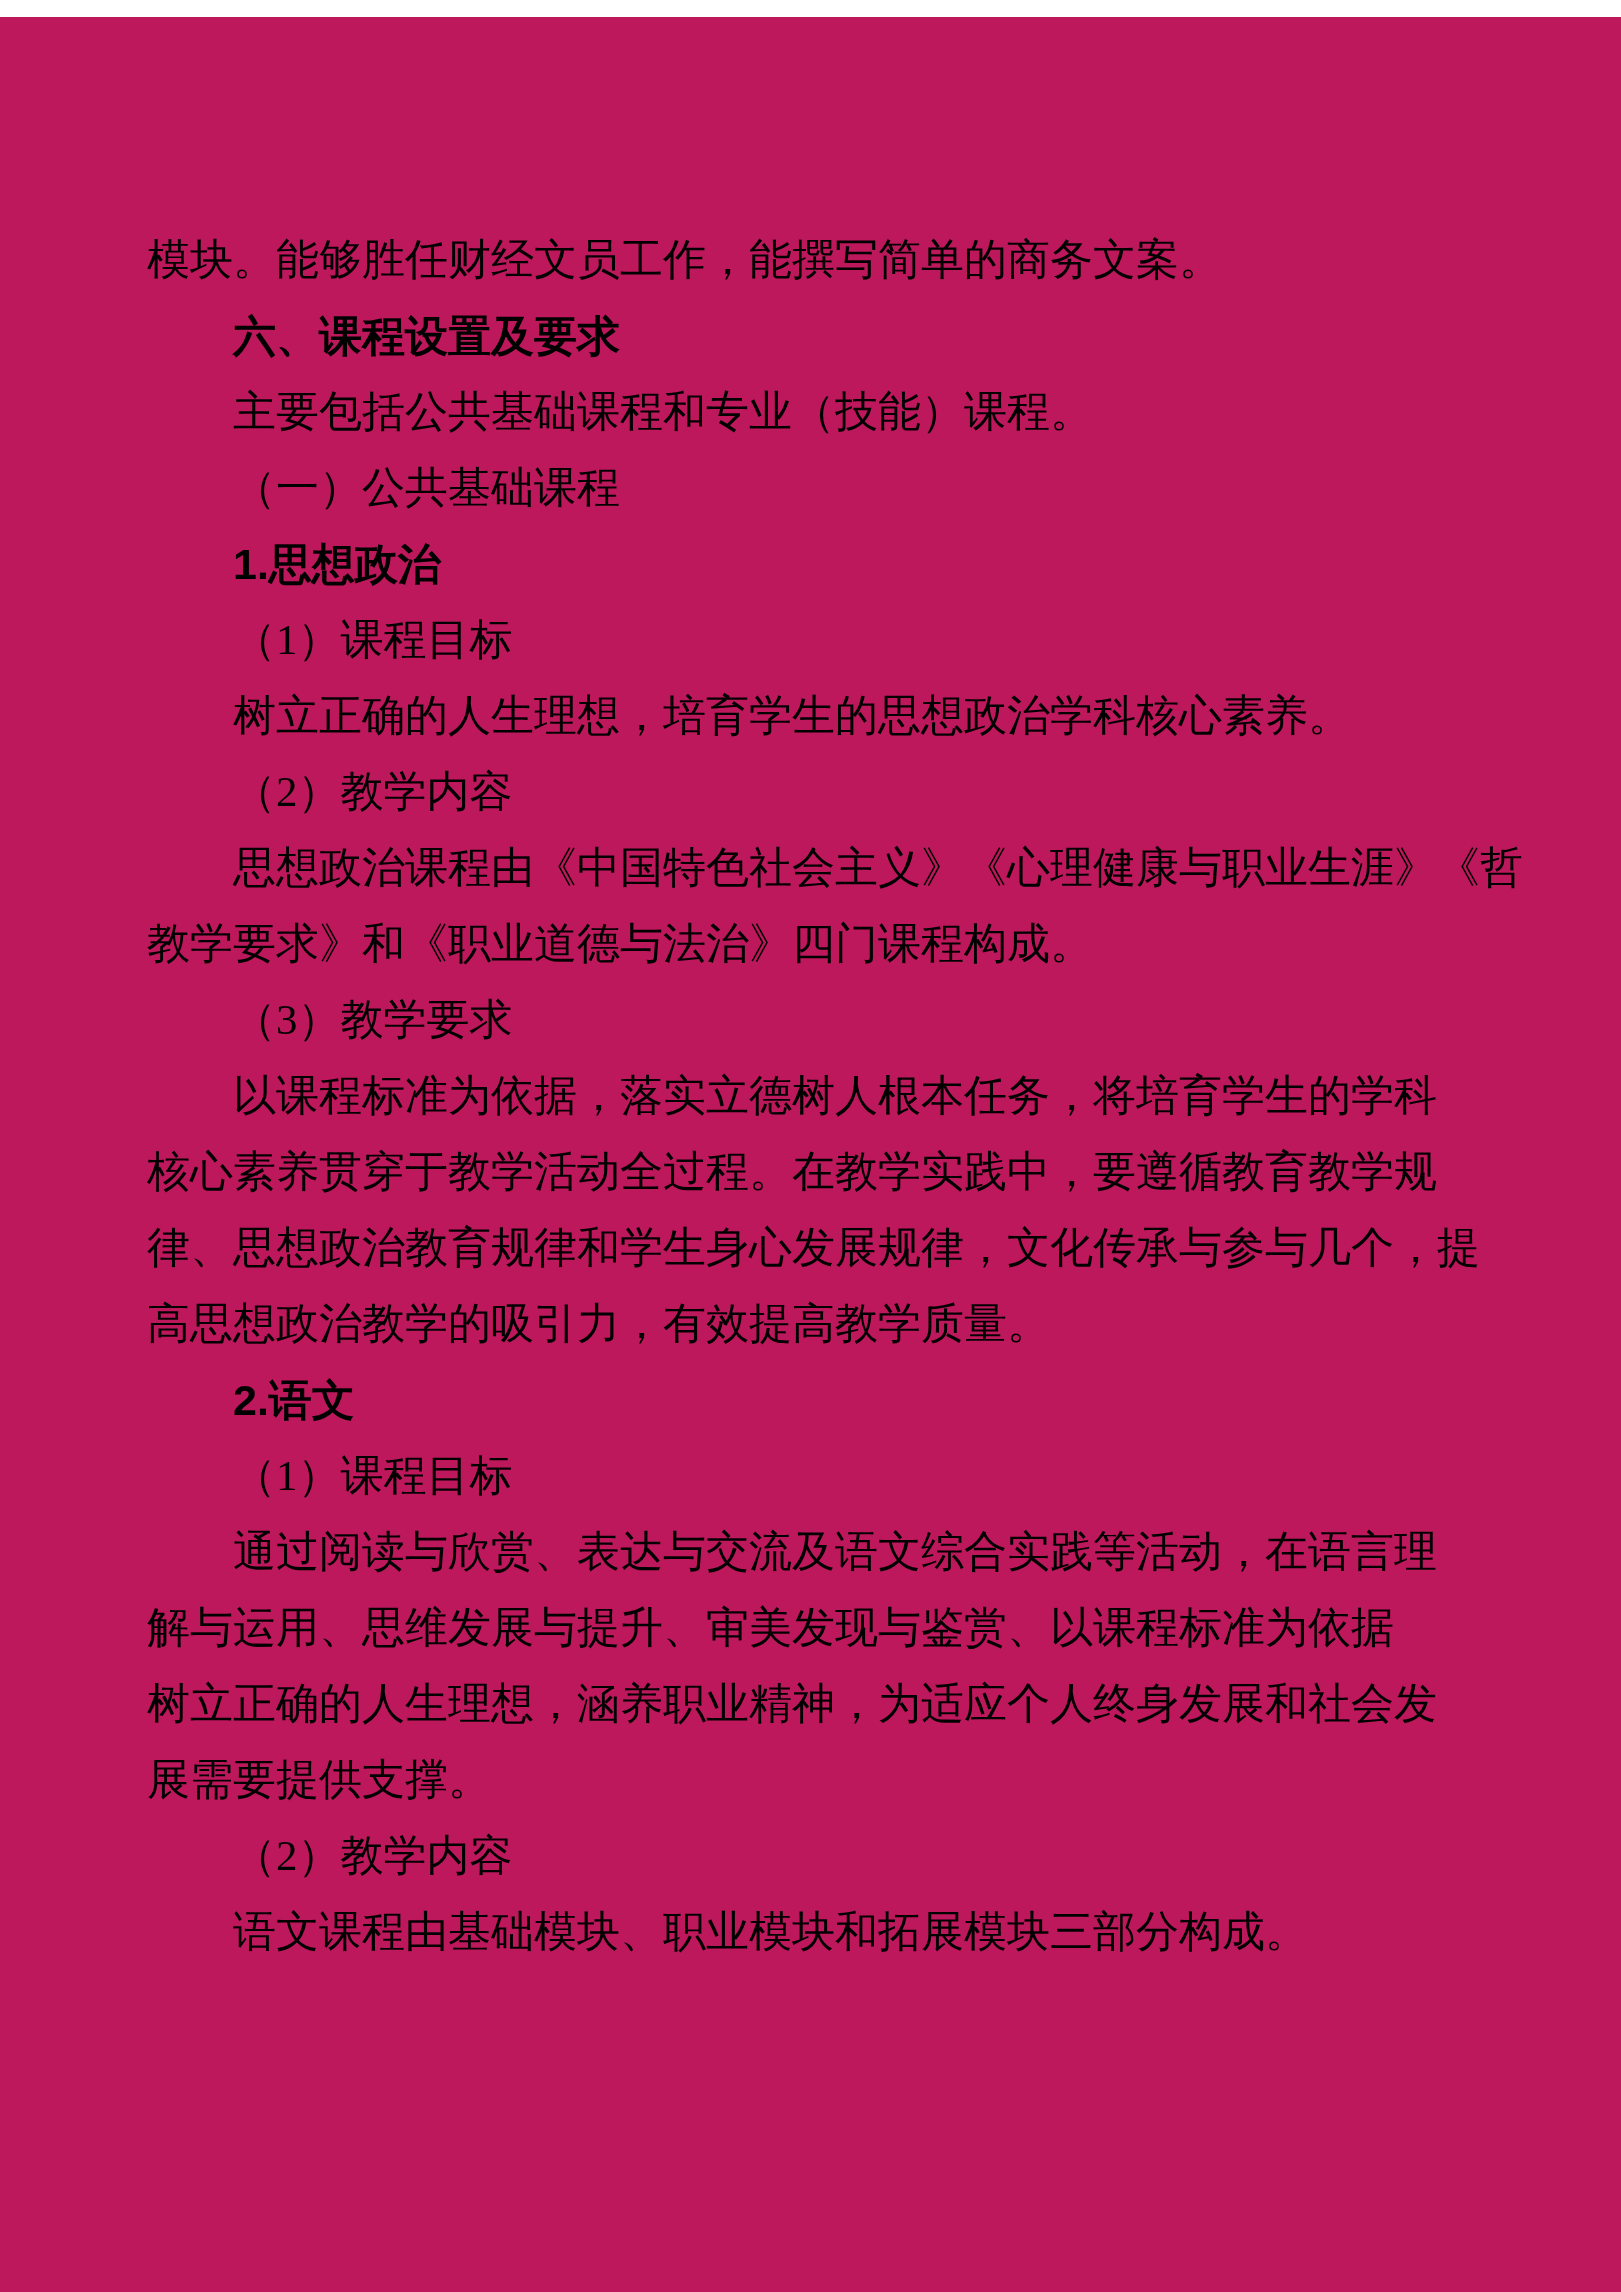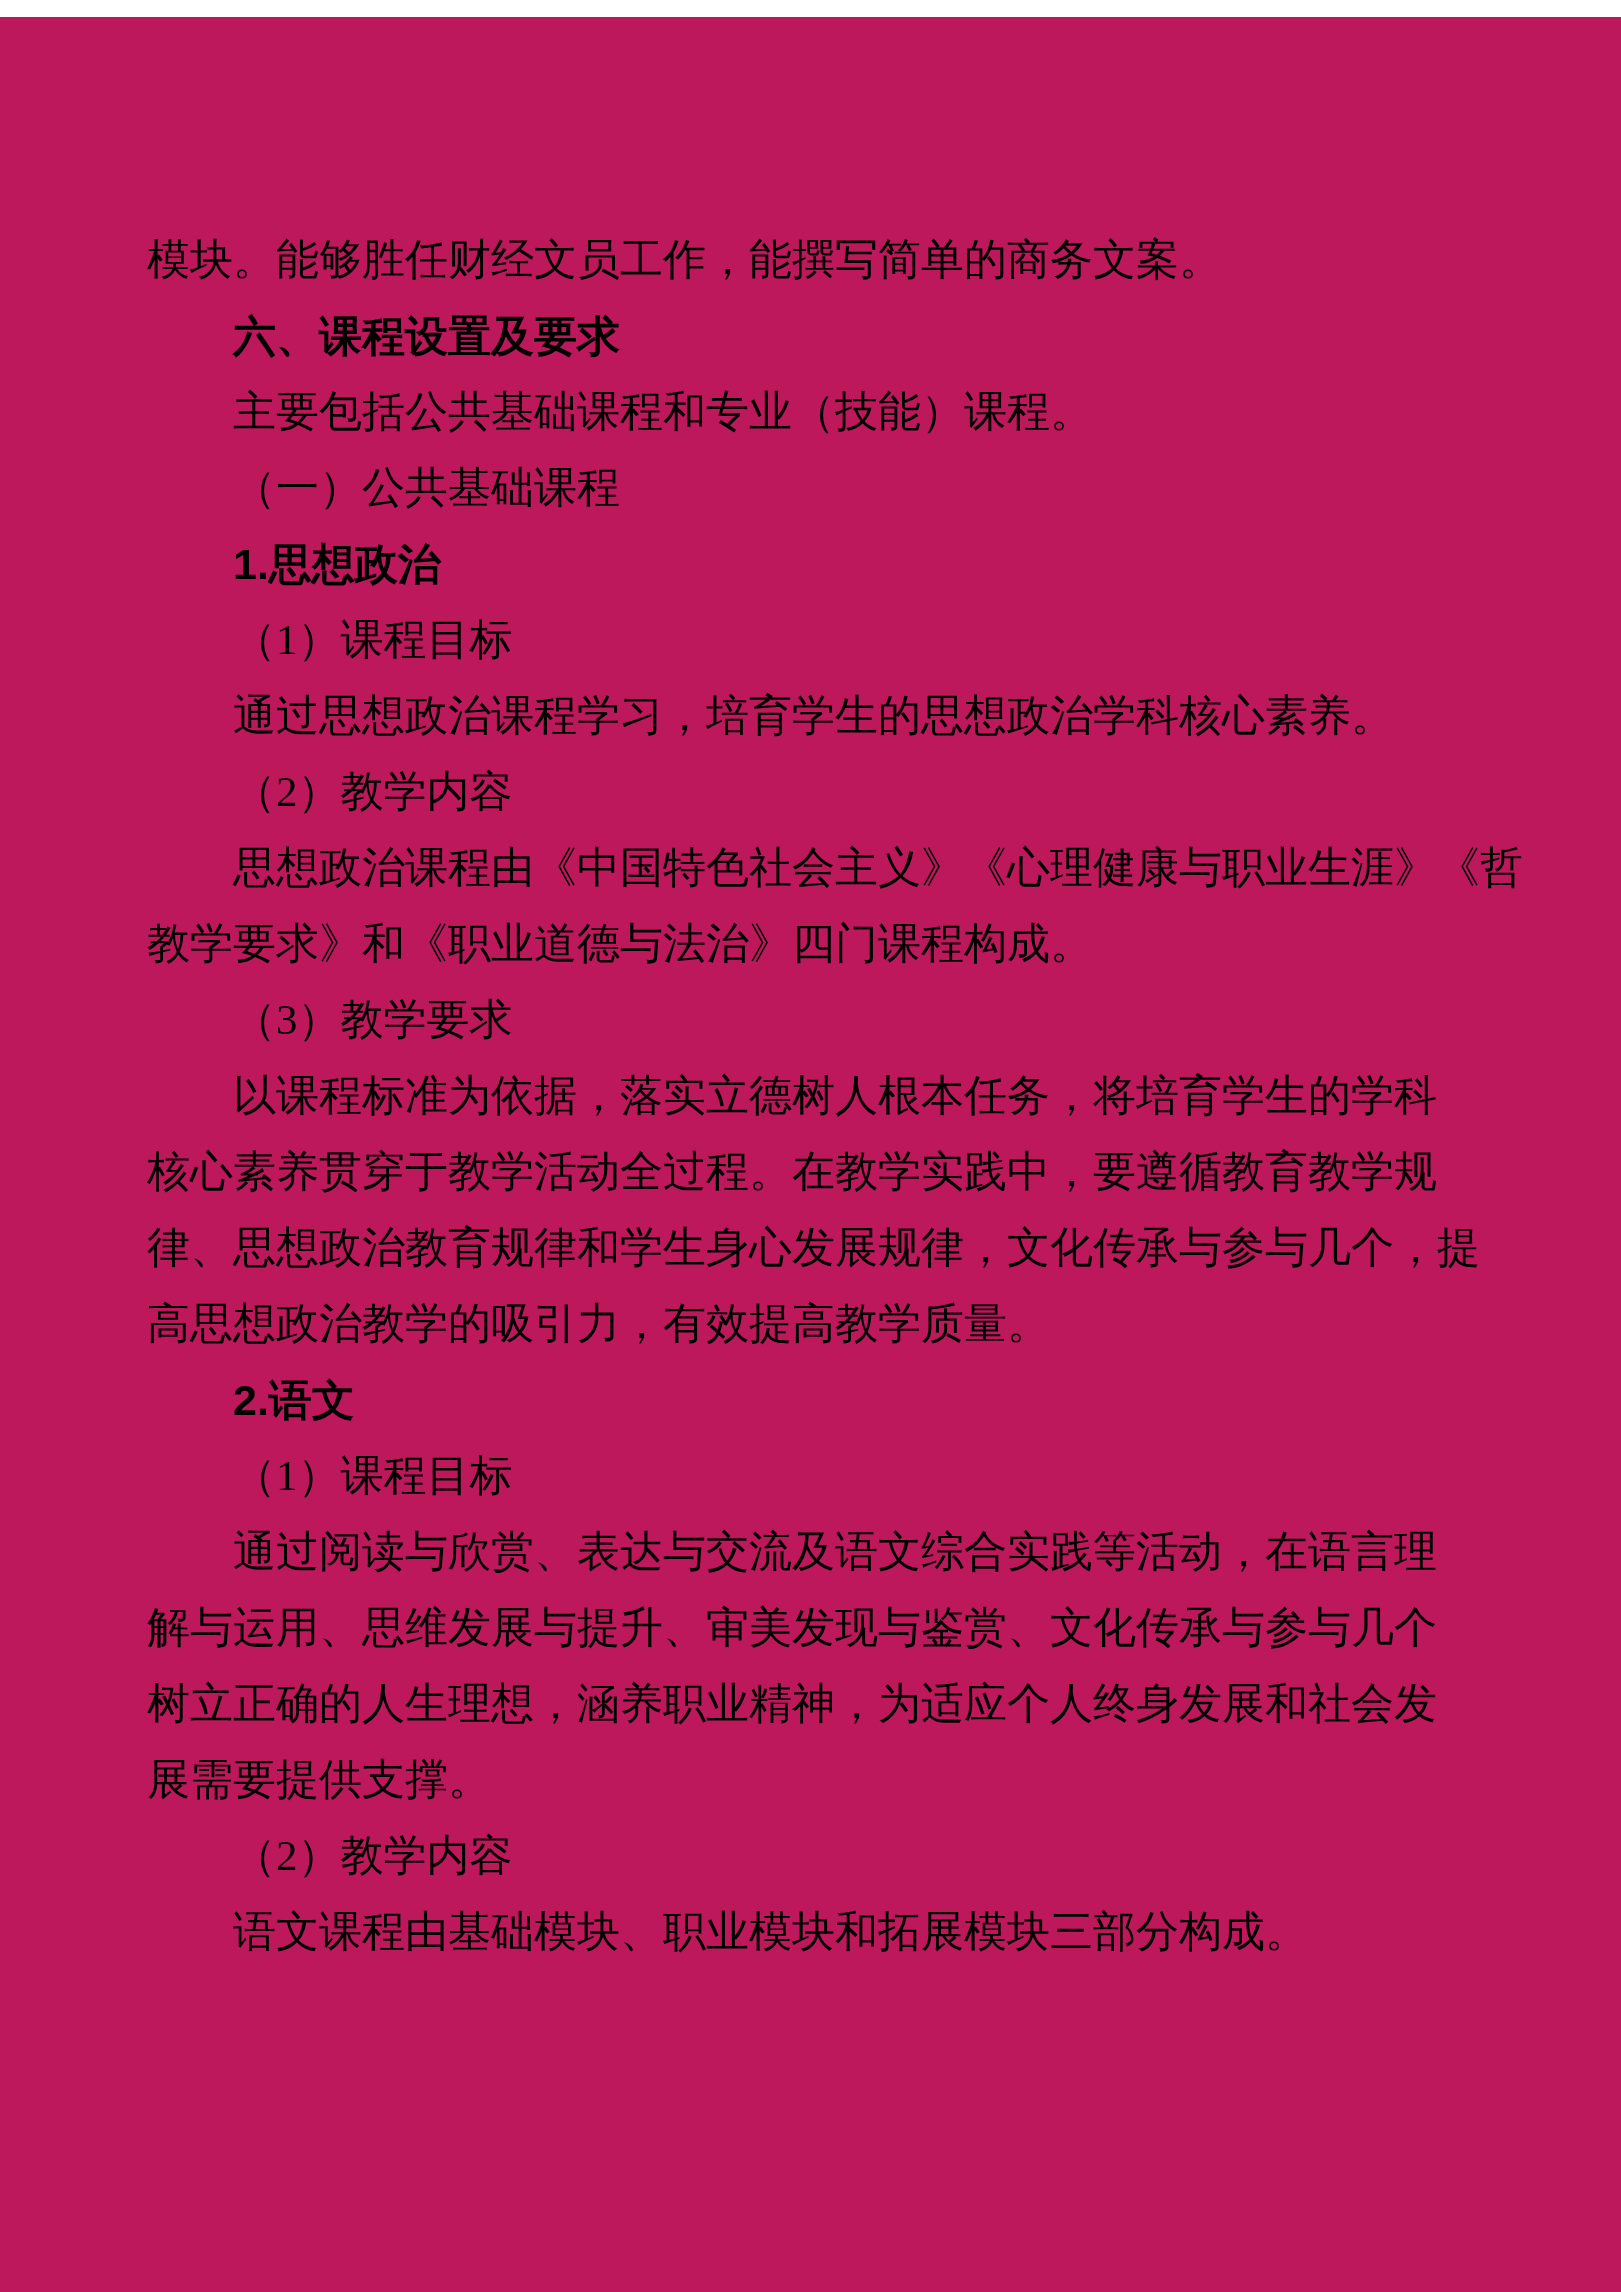--- a/index.html
+++ b/index.html
@@ -49,32 +49,32 @@
 <body>
 
 <div class="page">
   <div class="text-block" id="text-block">
       <div class="line">模块。能够胜任财经文员工作，能撰写简单的商务文案。</div>
       <div class="line indent heading">六、课程设置及要求</div>
       <div class="line indent">主要包括公共基础课程和专业（技能）课程。</div>
       <div class="line indent">（一）公共基础课程</div>
       <div class="line indent heading">1.思想政治</div>
       <div class="line indent">（1）课程目标</div>
-      <div class="line indent">通过思想政治课程学习，培育学生的思想政治学科核心素养。</div>
+      <div class="line indent">树立正确的人生理想，培育学生的思想政治学科核心素养。</div>
       <div class="line indent">（2）教学内容</div>
       <div class="line indent">思想政治课程由《中国特色社会主义》《心理健康与职业生涯》《哲</div>
       <div class="line">教学要求》和《职业道德与法治》四门课程构成。</div>
       <div class="line indent">（3）教学要求</div>
       <div class="line indent">以课程标准为依据，落实立德树人根本任务，将培育学生的学科</div>
       <div class="line">核心素养贯穿于教学活动全过程。在教学实践中，要遵循教育教学规</div>
       <div class="line">律、思想政治教育规律和学生身心发展规律，文化传承与参与几个，提</div>
       <div class="line">高思想政治教学的吸引力，有效提高教学质量。</div>
       <div class="line indent heading">2.语文</div>
       <div class="line indent">（1）课程目标</div>
       <div class="line indent">通过阅读与欣赏、表达与交流及语文综合实践等活动，在语言理</div>
-      <div class="line">解与运用、思维发展与提升、审美发现与鉴赏、文化传承与参与几个</div>
+      <div class="line">解与运用、思维发展与提升、审美发现与鉴赏、以课程标准为依据</div>
       <div class="line">树立正确的人生理想，涵养职业精神，为适应个人终身发展和社会发</div>
       <div class="line">展需要提供支撑。</div>
       <div class="line indent">（2）教学内容</div>
       <div class="line indent">语文课程由基础模块、职业模块和拓展模块三部分构成。</div>
     </div>
 </div>
 
 
 </body></html>

